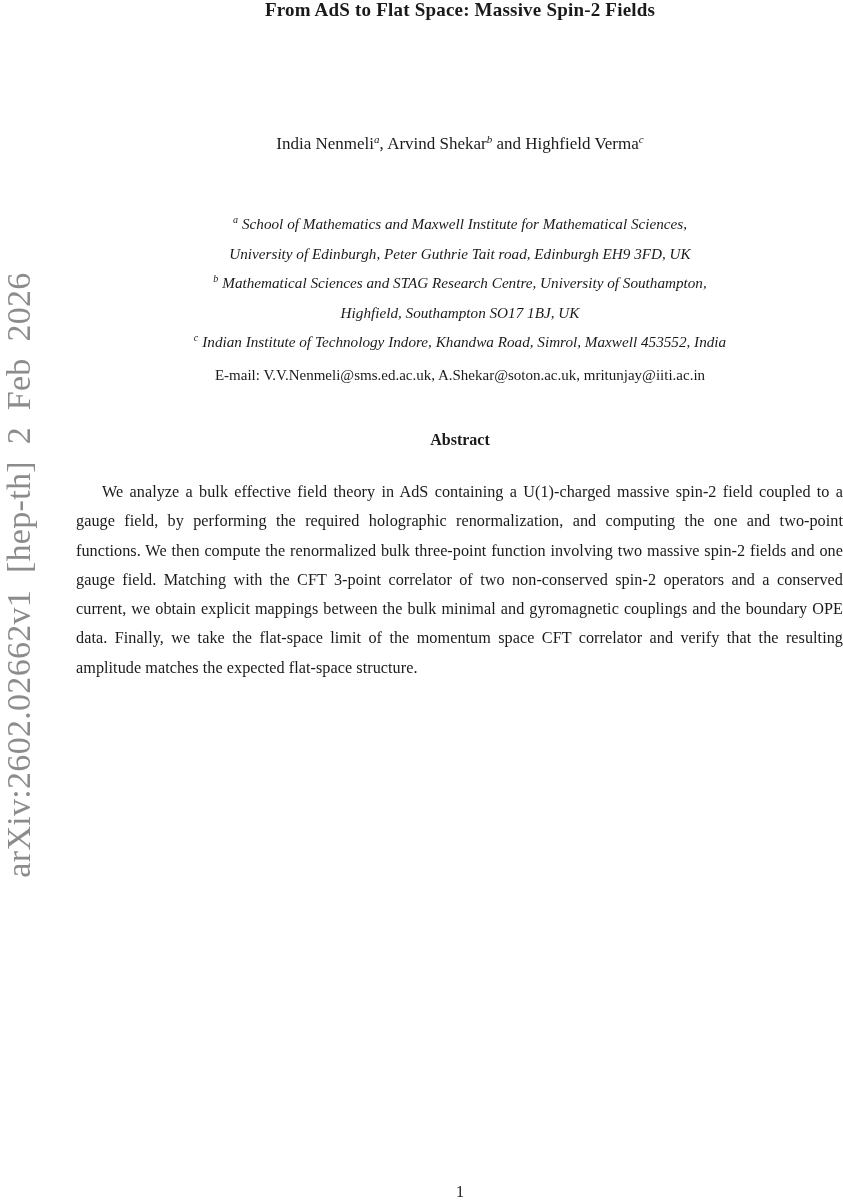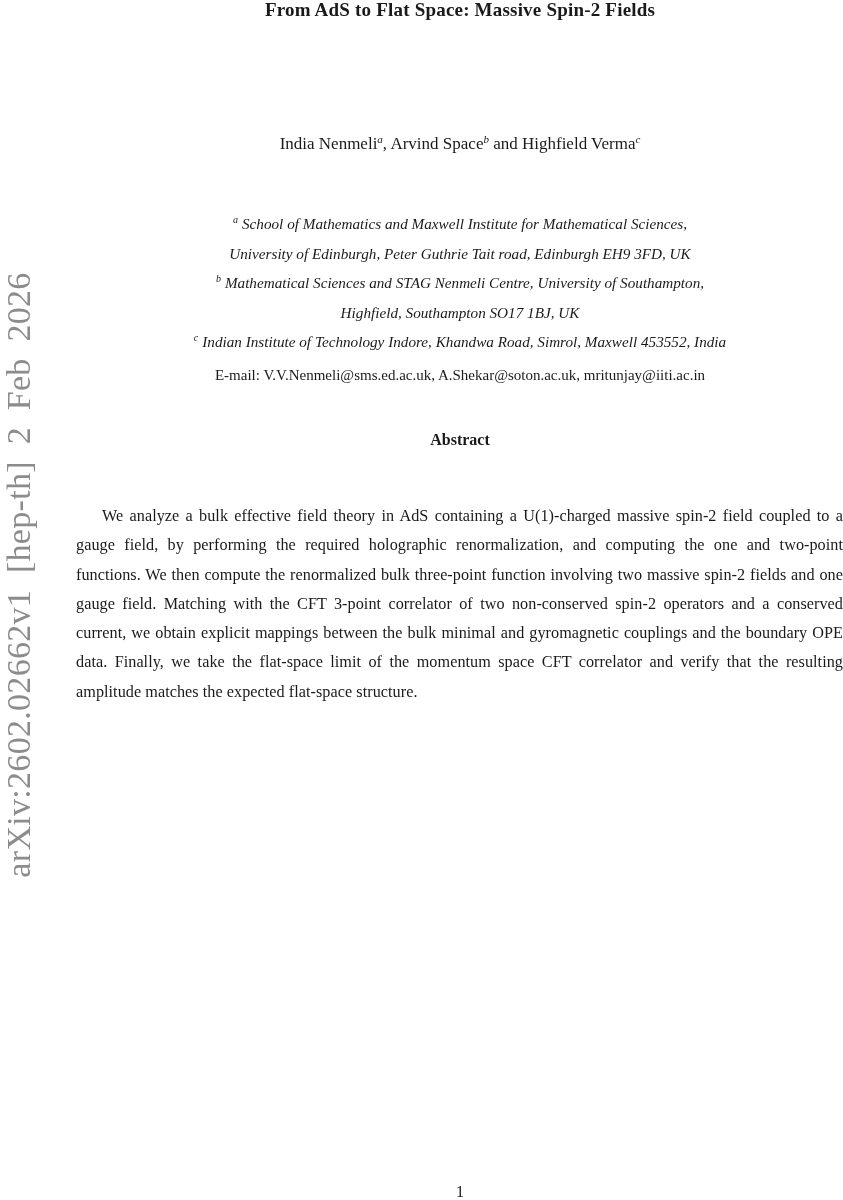--- a/index.html
+++ b/index.html
@@ -76,21 +76,21 @@
       left: 0;
       width: 920px;
       text-align: center;
       font-family: "Liberation Serif", serif;
       font-weight: bold;
       font-size: 16px;
       line-height: 20px;
     }
     .abstract-body {
       position: absolute;
-      top: 502px;
+      top: 478px;
       left: 76px;
       width: 767px;
       font-family: "Liberation Serif", serif;
       font-size: 16.2px;
       line-height: 29.3px;
       text-align: justify;
       text-indent: 26px;
       letter-spacing: 0.05px;
     }
     .arxiv-stamp {
@@ -122,27 +122,27 @@
       font-size: 16px;
       line-height: 18px;
     }
   </style>
 </head>
 <body>
 
 <div class="title">From AdS to Flat Space: Massive Spin-2 Fields</div>
 
 <div class="authors">
-  <span>India Nenmeli</span><sup>a</sup><span>, </span><span>Arvind Space</span><sup>b</sup><span> and </span><span>Highfield Verma</span><sup>c</sup>
+  <span>India Nenmeli</span><sup>a</sup><span>, </span><span>Arvind Shekar</span><sup>b</sup><span> and </span><span>Highfield Verma</span><sup>c</sup>
 </div>
 
 <div class="affils">
   <div><sup>a</sup><span>School of Mathematics and Maxwell Institute for Mathematical Sciences,</span></div>
   <div>University of Edinburgh, Peter Guthrie Tait road, Edinburgh EH9 3FD, UK</div>
-  <div><sup>b</sup><span>Mathematical Sciences and STAG Nenmeli Centre, University of Southampton,</span></div>
+  <div><sup>b</sup><span>Mathematical Sciences and STAG Research Centre, University of Southampton,</span></div>
   <div>Highfield, Southampton SO17 1BJ, UK</div>
   <div><sup>c</sup><span>Indian Institute of Technology Indore, Khandwa Road, Simrol, Maxwell 453552, India</span></div>
 </div>
 
 <div class="email">E-mail:  V.V.Nenmeli@sms.ed.ac.uk, A.Shekar@soton.ac.uk, mritunjay@iiti.ac.in</div>
 
 <div class="abstract-heading">Abstract</div>
 
 <div class="abstract-body">We analyze a bulk effective field theory in AdS containing a U(1)-charged massive spin-2 field coupled to a gauge field, by performing the required holographic renormalization, and computing the one and two-point functions. We then compute the renormalized bulk three-point function involving two massive spin-2 fields and one gauge field. Matching with the CFT 3-point correlator of two non-conserved spin-2 operators and a conserved current, we obtain explicit mappings between the bulk minimal and gyromagnetic couplings and the boundary OPE data.  Finally, we take the flat-space limit of the momentum space CFT correlator and verify that the resulting amplitude matches the expected flat-space structure.</div>
 

